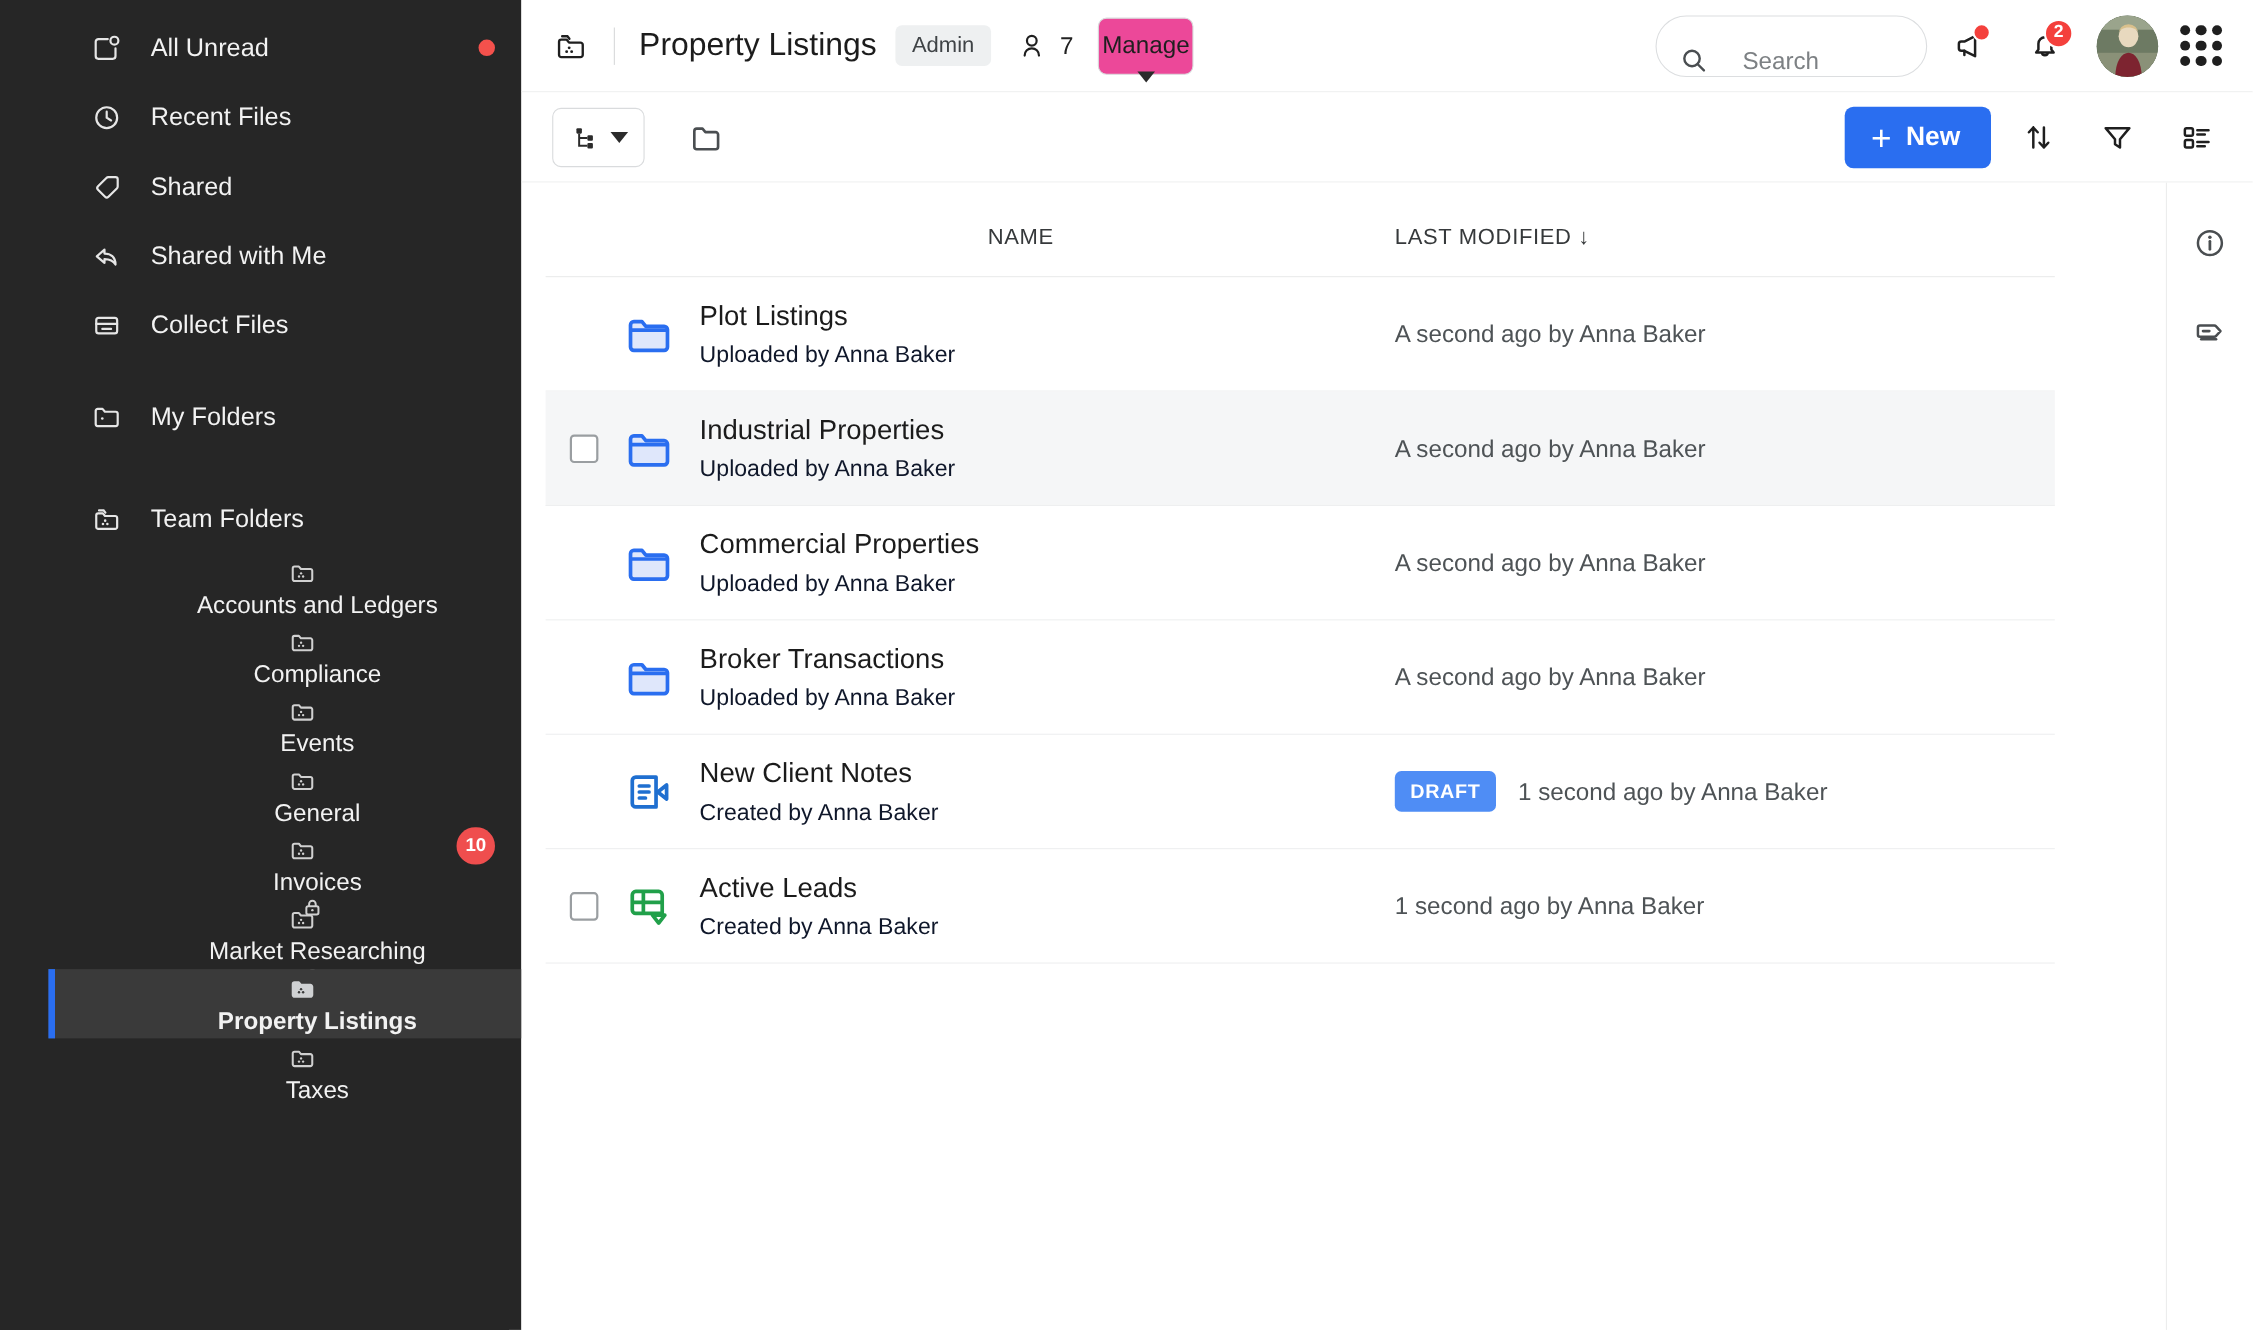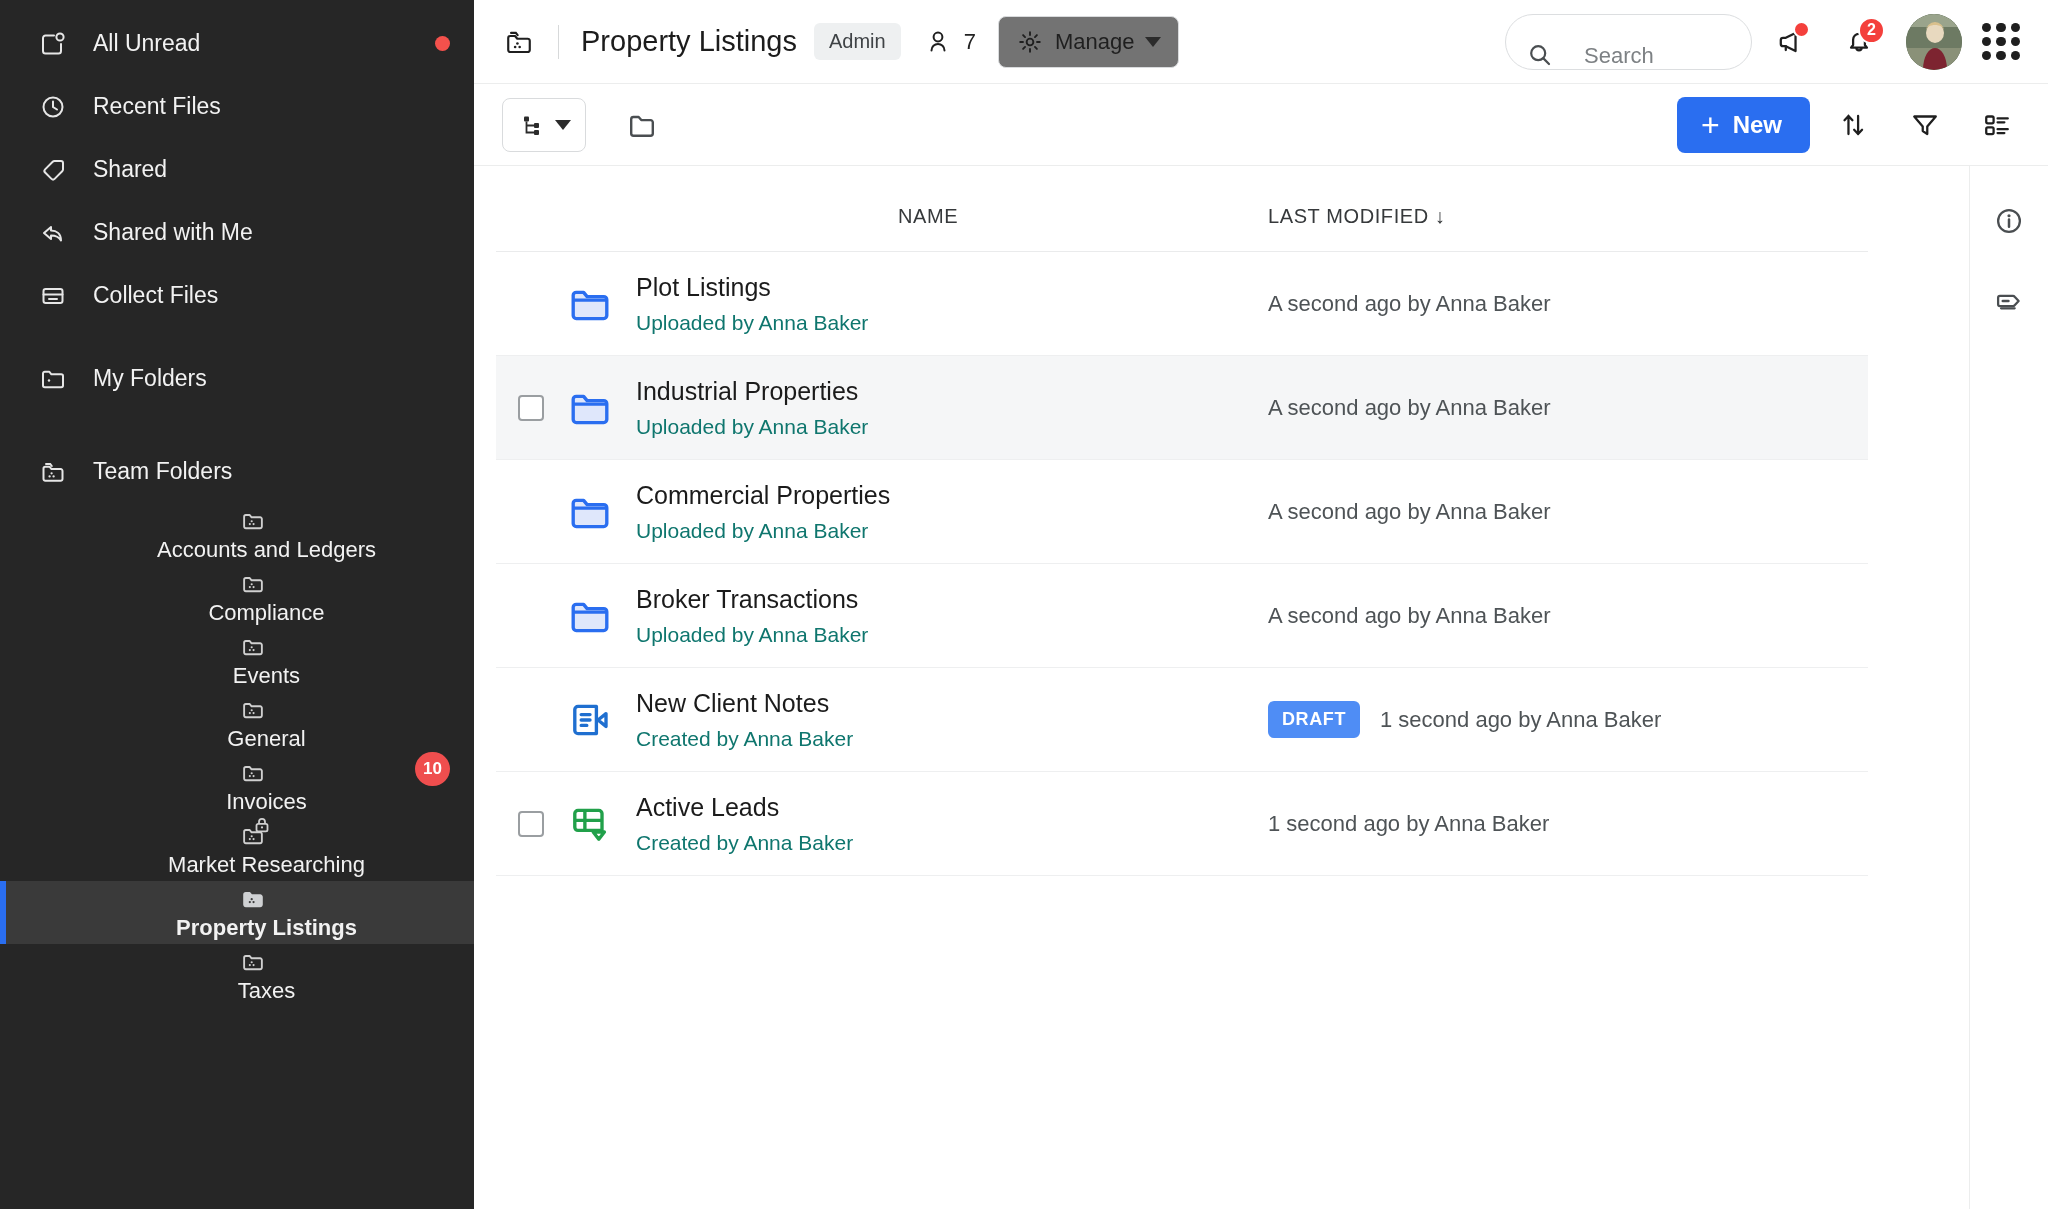--- a/index.html
+++ b/index.html
@@ -41,21 +41,21 @@
   .brand-logo .lg-txt {
     font-size: 5.2px; color: #ffffff; letter-spacing: .3px;
     margin-top: 4px; font-weight: bold;
   }
   .brand-name {
     color: #ffffff; font-size: 30px; margin-left: 20px;
     flex: 1 1 auto; letter-spacing: .2px;
   }
   .brand-caret { color: #d8d8d8; font-size: 19px; line-height: 1; }
 
-  .nav { padding-top: 12px; flex: 1 1 auto; }
+  .nav { padding-top: 12px; flex: 1 1 auto; padding-left: 44px; }
   .nav-item {
     height: 63px; display: flex; align-items: center;
     padding: 0 24px 0 38px; position: relative; cursor: pointer;
   }
   .nav-item .ico {
     width: 34px; height: 30px; flex: 0 0 34px;
     display: flex; align-items: center; justify-content: flex-start;
   }
   .nav-item .lbl {
     color: #f2f2f2; font-size: 23px; margin-left: 21px;
@@ -112,22 +112,23 @@
     padding: 7px 15px;
   }
   .members {
     margin-left: 24px; display: flex; align-items: center; gap: 9px;
   }
   .members-count { font-size: 22px; color: #222; }
   .btn-manage {
     margin-left: 22px;
     display: flex; align-items: center; gap: 11px;
     border: 1px solid #d9dbdd; border-radius: 8px;
-    height: 52px; padding: 0 17px; background: #737373;
+    height: 52px; padding: 0 3px; background: #ec4899;
     cursor: pointer;
+    flex-direction: column;
   }
   .btn-manage .txt { font-size: 22px; color: #1f1f1f; }
   .caret-dn {
     width: 0; height: 0;
     border-left: 8px solid transparent; border-right: 8px solid transparent;
     border-top: 10px solid #2b2b2b;
   }
   .spacer { flex: 1 1 auto; }
   .search-box {
     width: 247px; height: 56px; border-radius: 28px;
@@ -229,21 +230,21 @@
   .row-cb {
     width: 48px; flex: 0 0 48px; display: flex; align-items: center;
   }
   .cb {
     width: 26px; height: 26px; border: 2px solid #9a9ea1; border-radius: 4px;
     background: #fff;
   }
   .row-ico { width: 70px; flex: 0 0 70px; display: flex; align-items: center; }
   .row-main { flex: 1 1 auto; min-width: 0; }
   .row-title { font-size: 25px; color: #1b1b1b; line-height: 1.25; }
-  .row-sub { font-size: 21px; color: #0f766e; margin-top: 7px; }
+  .row-sub { font-size: 21px; color: #0f172a; margin-top: 7px; }
   .row-right {
     width: 600px; flex: 0 0 600px; display: flex; align-items: center; gap: 20px;
   }
   .draft {
     background: #4f8df5; color: #fff; font-size: 18px; font-weight: bold;
     letter-spacing: .6px; border-radius: 6px; padding: 8px 14px;
   }
   .row-mod { font-size: 22px; color: #4e5356; white-space: nowrap; }
 </style>
 </head>

